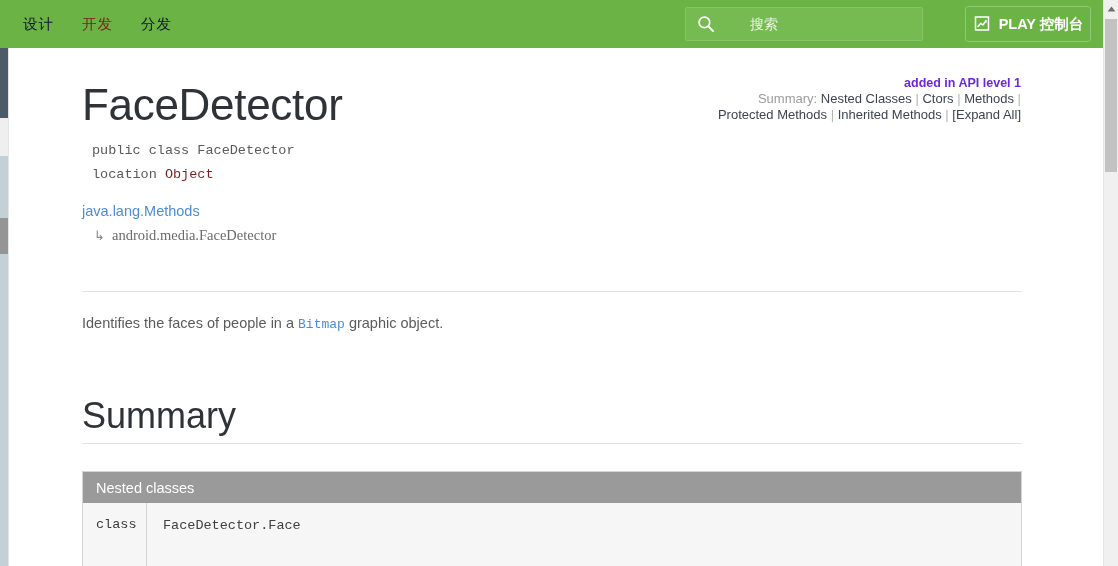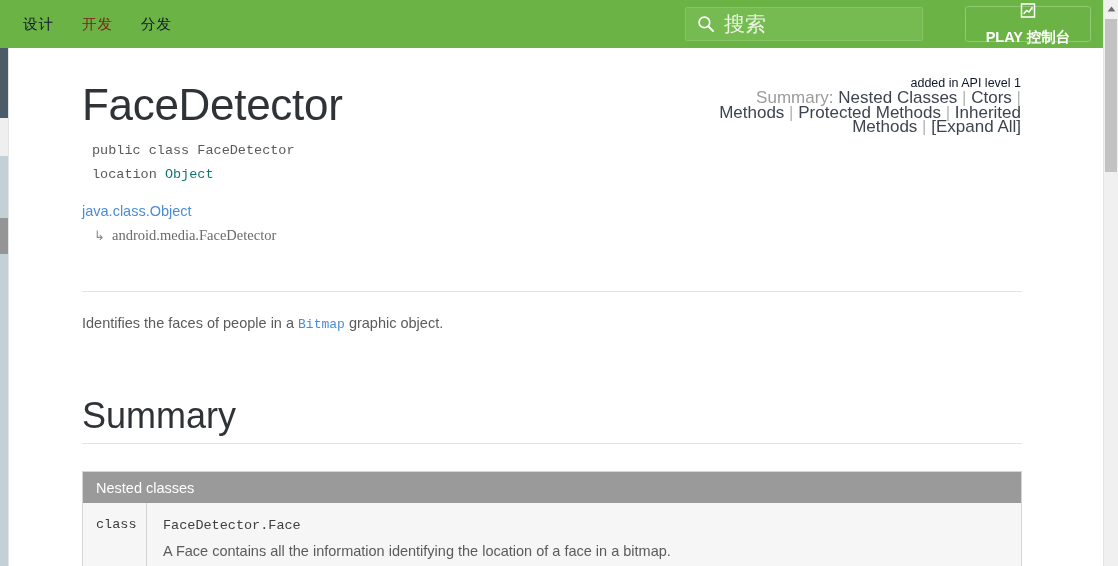--- a/index.html
+++ b/index.html
@@ -74,26 +74,27 @@
     margin-right: 9px;
     flex: none;
     position: relative;
   }
   .search-icon svg { display: block; }
   .search-input {
     border: 0;
     outline: 0;
     background: transparent;
     color: #ffffff;
-    font-size: 21px;
+    font-size: 14px;
     font-family: "Liberation Sans", sans-serif;
     width: 190px;
     padding: 0;
     height: 20px;
     line-height: 20px;
+    margin-left: 26px;
   }
   .search-input::placeholder {
     color: #eaf5e1;
     opacity: 1;
   }
 
   .play-btn {
     position: absolute;
     left: 965px;
     top: 6px;
@@ -101,21 +102,20 @@
     height: 36px;
     border: 1px solid #8fc973;
     border-radius: 3px;
     box-sizing: border-box;
     display: flex;
     align-items: center;
     justify-content: center;
     gap: 7px;
     cursor: pointer;
     user-select: none;
-    flex-direction: column;
   }
   .play-btn .play-icon { flex: none; width: 19px; height: 19px; }
   .play-btn .play-label {
     color: #ffffff;
     font-size: 14.5px;
     font-weight: bold;
     white-space: nowrap;
   }
 
   
@@ -186,27 +186,27 @@
   .api-meta {
     position: absolute;
     right: 82px;
     top: 28px;
     width: 310px;
     text-align: right;
     line-height: 14.4px;
   }
   .api-added {
     font-size: 12.5px;
-    font-weight: normal;
-    color: #0f172a;
+    font-weight: bold;
+    color: #6d28d9;
     display: block;
     margin-bottom: 1px;
   }
   .api-summary {
-    font-size: 17px;
+    font-size: 13px;
     color: #9b9b9b;
   }
   .api-summary a {
     color: #3d4450;
     text-decoration: none;
     cursor: pointer;
   }
   .api-summary .sep { color: #b4b4b4; }
 
   .page-title {
@@ -227,21 +227,21 @@
     font-family: "Liberation Mono", monospace;
     font-size: 13.5px;
     color: #5a5a5a;
     line-height: 18px;
     white-space: nowrap;
     margin-left: 10px;
   }
   .sig-1 { top: 94px; }
   .sig-2 { top: 118px; }
   .sig a, a.code-link {
-    color: #0f766e;
+    color: #7f1d1d;
     text-decoration: none;
     cursor: pointer;
     text-align: center;
   }
 
   .inherit {
     position: absolute;
     left: 73px;
     font-size: 14.5px;
     line-height: 20px;
@@ -412,42 +412,41 @@
         <a>Nested Classes</a><span class="sep"> | </span><a>Ctors</a><span class="sep"> | </span><a>Methods</a><span class="sep"> | </span><a>Protected Methods</a><span class="sep"> | </span><a>Inherited Methods</a><span class="sep"> | </span><a>[Expand All]</a></span>
     </div>
 
     <h1 class="page-title">FaceDetector</h1>
 
     <div class="sig sig-1"><span>public class </span><span>FaceDetector</span></div>
 
     <div class="sig sig-2"><span>location </span><a>Object</a></div>
 
     <div class="inherit inherit-1">
-      <a>java.class.Object</a>
+      <a>java.lang.Methods</a>
     </div>
     <div class="inherit inherit-2">
       <span class="arrow">↳</span><span class="node">android.media.FaceDetector</span>
     </div>
 
     <div class="divider divider-1"></div>
 
     <div class="desc"><span>Identifies the faces of people in a </span><code>Bitmap</code><span> graphic object.</span></div>
 
     <h2 class="section-title">Summary</h2>
     <div class="divider divider-2"></div>
 
     <div class="nested-table">
       <div class="nt-head">
         <span class="nt-head-label">Nested classes</span>
       </div>
       <div class="nt-row">
         <div class="nt-col-type">class</div>
         <div class="nt-col-desc">
           <a class="nt-name">FaceDetector.Face</a>
-          <span class="nt-desc-text">A Face contains all the information identifying the location of a face in a bitmap.</span>
         </div>
       </div>
     </div>
 
   </div>
 
   <div class="scrollbar">
     <div class="sb-arrow">
       <svg width="9" height="6" viewBox="0 0 9 6">
         <polygon points="4.5,0.6 8.4,5.4 0.6,5.4" fill="#6e6e6e"></polygon>

